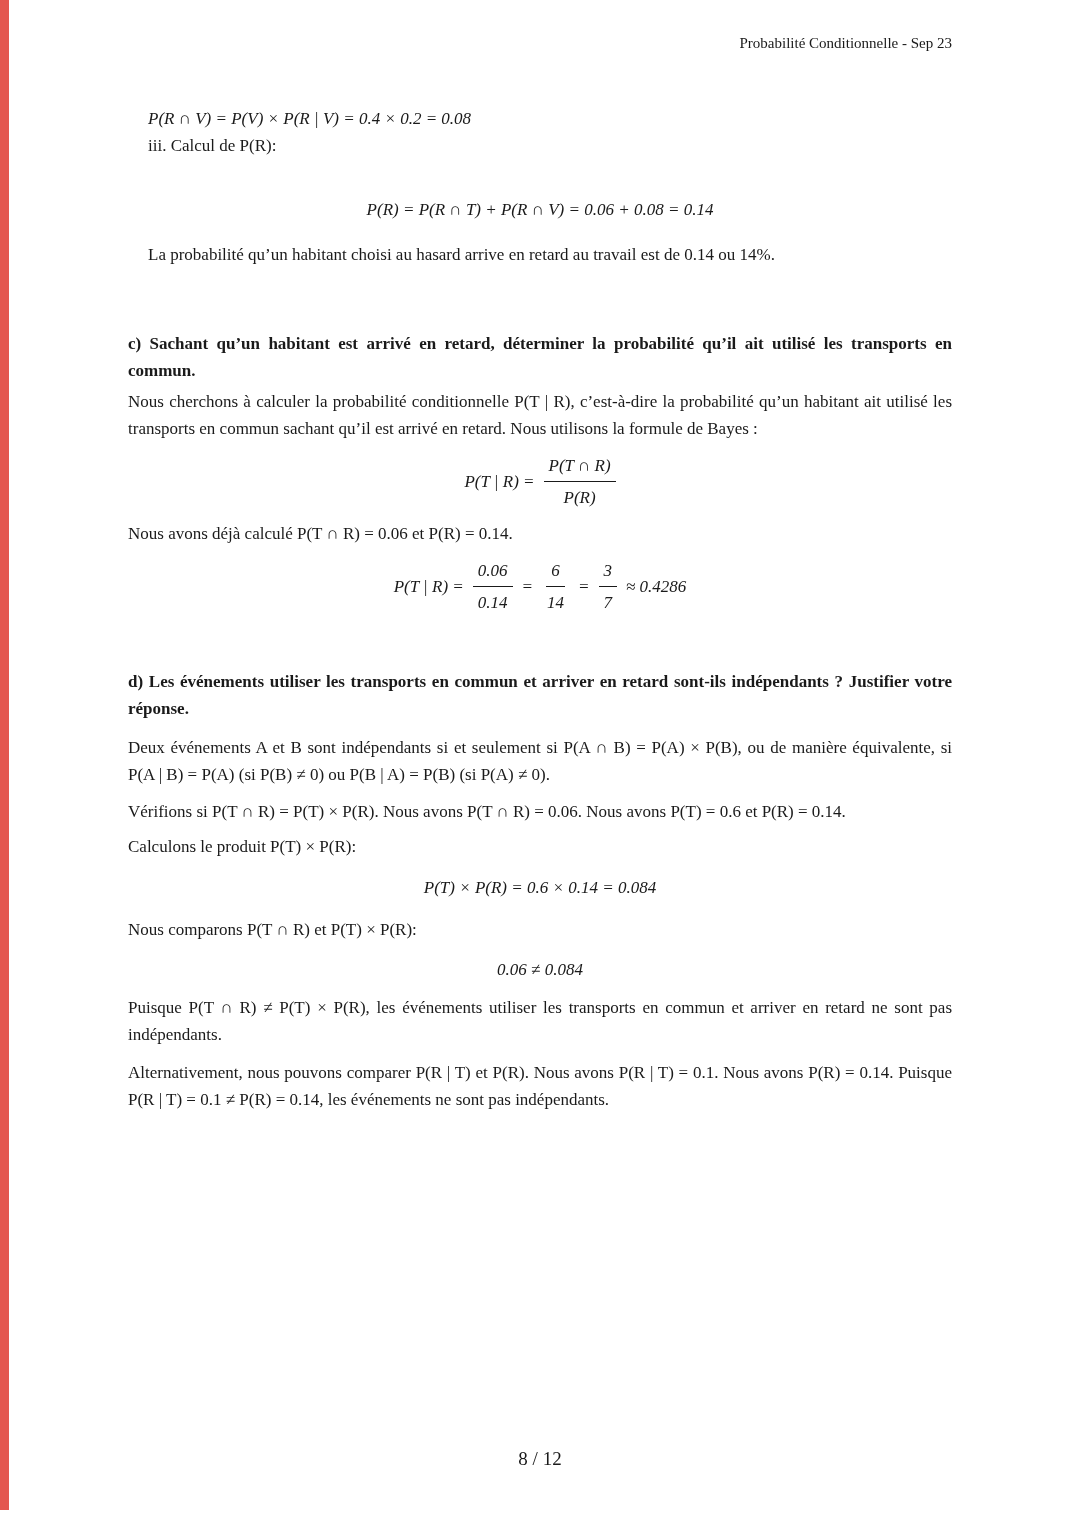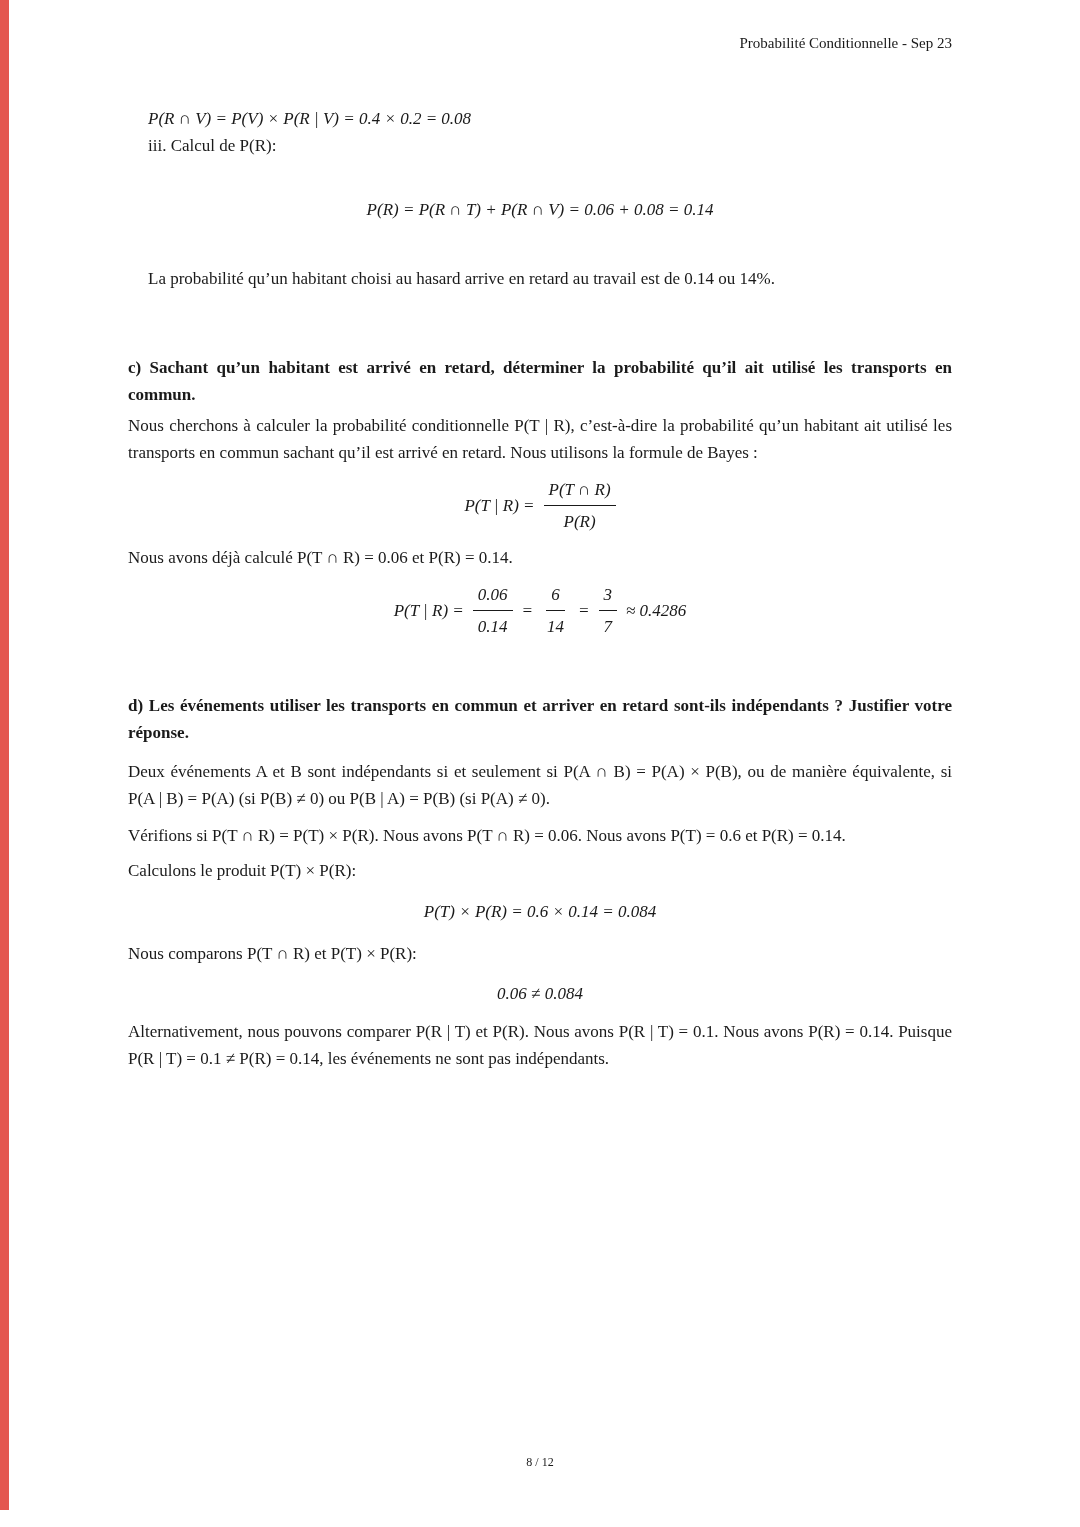--- a/index.html
+++ b/index.html
@@ -37,21 +37,21 @@
     line-height: 19px;
   }
 
   .math { font-style: italic; }
 
   .indent { margin-left: 20px; }
 
   .formula-left  { margin-top: 52px; }
   .item-iii      { }
   .formula-pr    { margin-top: 37px; text-align: center; }
-  .conclusion-pr { margin-top: 42px; }
+  .conclusion-pr { margin-top: 18px; }
 
   .heading { font-weight: bold; text-align: justify; }
   .heading-c { margin-top: 62px; }
   .para { text-align: justify; }
   .para-intro-c { margin-top: 4px; }
 
   .formula-row {
     display: flex;
     justify-content: center;
     align-items: center;
@@ -84,21 +84,21 @@
   .compare-label { margin-top: 15px; }
   .compare-formula { margin-top: 13px; text-align: center; }
   .conclusion-d1 { margin-top: 11px; }
   .conclusion-d2 { margin-top: 11px; }
 
   .page-footer {
     position: absolute;
     left: 0; right: 0;
     bottom: 40px;
     text-align: center;
-    font-size: 12px;
+    font-size: 19px;
   }
 </style>
 </head>
 <body>
 
 <div class="page">
   <div class="accent-stripe"></div>
 
   <div class="content">
 
@@ -153,19 +153,20 @@
     <div class="para para-verif">Vérifions si P(T ∩ R) = P(T) × P(R). Nous avons P(T ∩ R) = 0.06. Nous avons P(T) = 0.6 et P(R) = 0.14.</div>
 
     <div class="para product-label">Calculons le produit P(T) × P(R):</div>
 
     <div class="product-formula math">P(T) × P(R) = 0.6 × 0.14 = 0.084</div>
 
     <div class="para compare-label">Nous comparons P(T ∩ R) et P(T) × P(R):</div>
 
     <div class="compare-formula math">0.06 ≠ 0.084</div>
 
+    <div class="para conclusion-d1">Puisque P(T ∩ R) ≠ P(T) × P(R), les événements utiliser les transports en commun et arriver en retard ne sont pas indépendants.</div>
 
     <div class="para conclusion-d2">Alternativement, nous pouvons comparer P(R | T) et P(R). Nous avons P(R | T) = 0.1. Nous avons P(R) = 0.14. Puisque P(R | T) = 0.1 ≠ P(R) = 0.14, les événements ne sont pas indépendants.</div>
 
   </div>
 
   <div class="page-footer">8 / 12</div>
 </div>
 
 </body></html>

